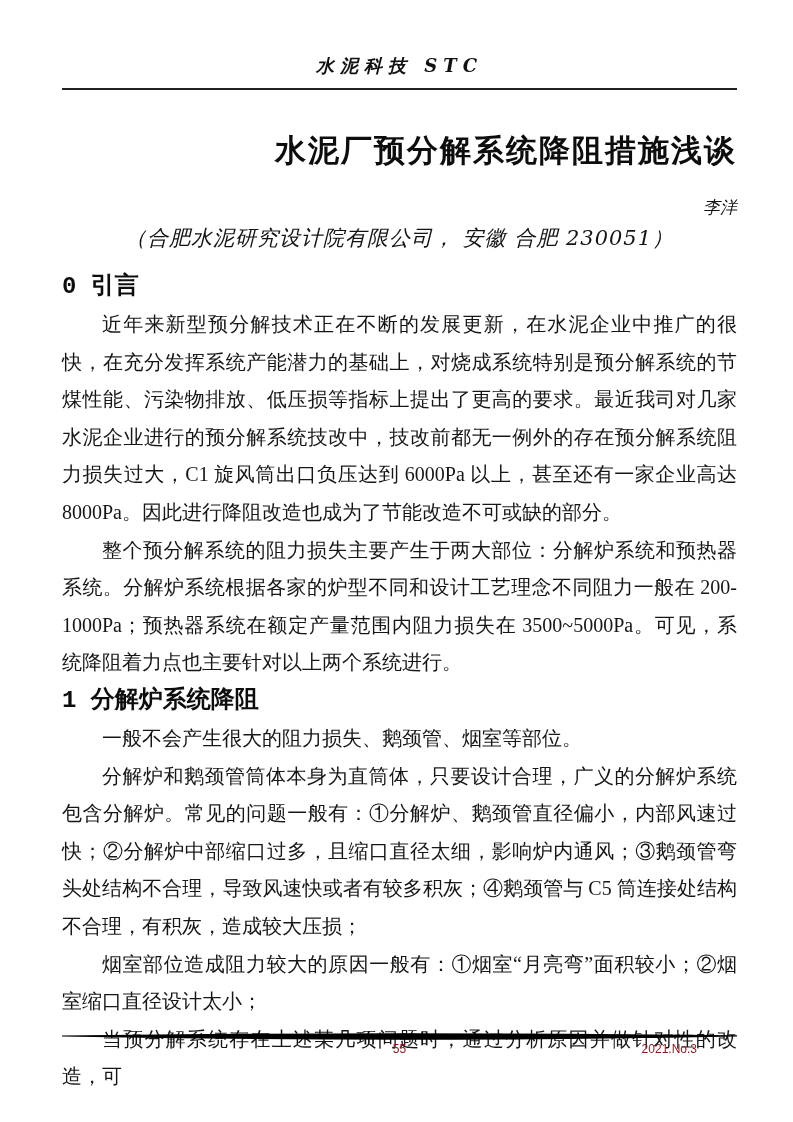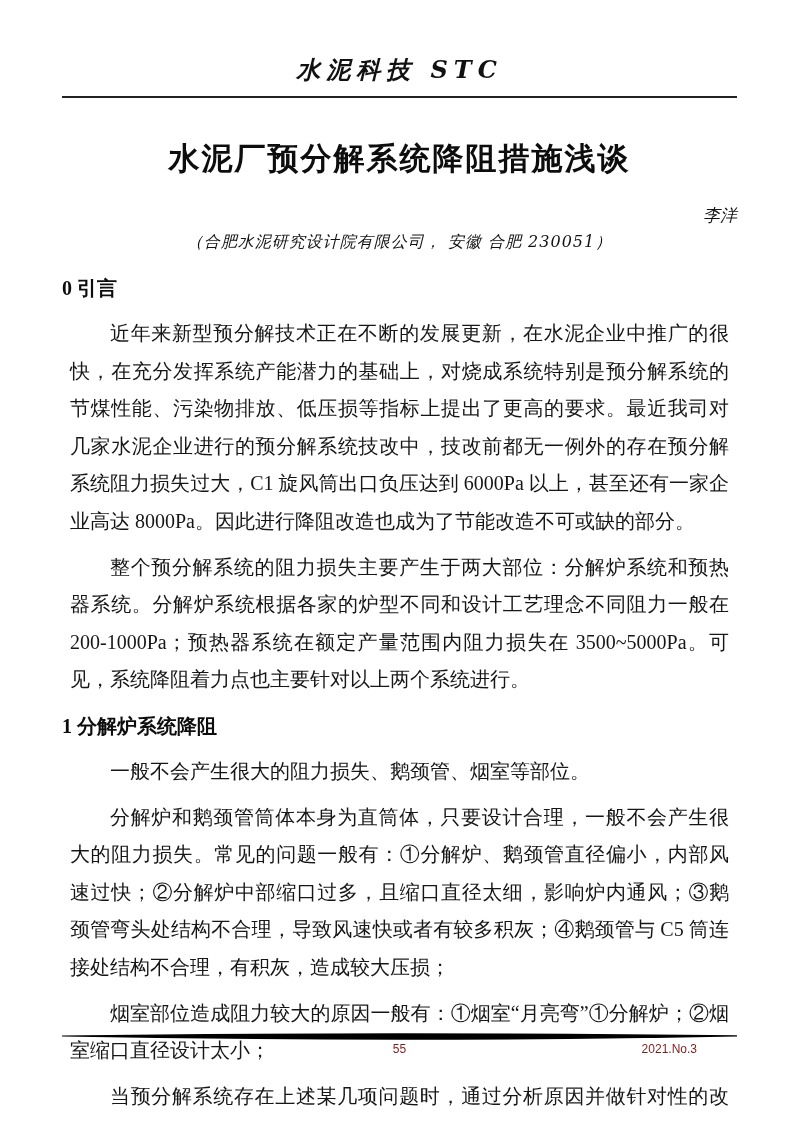--- a/index.html
+++ b/index.html
@@ -19,66 +19,66 @@
     width: 675px;
     top: 0;
   }
   
   .journal-name {
     margin-top: 54px;
     text-align: center;
     font-family: "DejaVu Serif", serif;
     font-style: italic;
     font-weight: bold;
-    font-size: 24px;
+    font-size: 18px;
     letter-spacing: 6px;
     color: #111;
   }
   .header-rule {
     margin-top: 10px;
     border-bottom: 2px solid #222;
     height: 0;
   }
   
   .article-title {
     margin: 40px 0 0 0;
-    text-align: center;
+    text-align: right;
     font-family: "Liberation Sans", sans-serif;
     font-weight: bold;
     font-size: 31px;
     letter-spacing: 2px;
     color: #0d0d0d;
   }
   .author-name {
     margin-top: 24px;
     text-align: right;
     font-family: "DejaVu Serif", serif;
     font-style: italic;
     font-size: 17px;
   }
   .affiliation {
     margin-top: 5px;
     text-align: center;
     font-family: "DejaVu Serif", serif;
     font-style: italic;
-    font-size: 16px;
+    font-size: 21px;
     letter-spacing: 1px;
   }
   
   .body-text { margin-top: 16px; }
   .section-heading {
-    font-family: Liberation Serif, serif;
+    font-family: Liberation Mono, monospace;
     font-weight: bold;
-    font-size: 20px;
+    font-size: 24px;
     line-height: 38px;
     margin: 0;
     color: #0d0d0d;
   }
   .body-text p {
-    margin: 8px;
+    margin: 0;
     font-size: 20px;
     line-height: 37.6px;
     text-align: justify;
     text-indent: 2em;
     color: #161616;
   }
   
   .footer {
     position: absolute;
     left: 62px;
@@ -122,22 +122,22 @@
 
       <section>
         <h2 class="section-heading">0 引言</h2>
         <p>近年来新型预分解技术正在不断的发展更新，在水泥企业中推广的很快，在充分发挥系统产能潜力的基础上，对烧成系统特别是预分解系统的节煤性能、污染物排放、低压损等指标上提出了更高的要求。最近我司对几家水泥企业进行的预分解系统技改中，技改前都无一例外的存在预分解系统阻力损失过大，C1 旋风筒出口负压达到 6000Pa 以上，甚至还有一家企业高达 8000Pa。因此进行降阻改造也成为了节能改造不可或缺的部分。</p>
         <p>整个预分解系统的阻力损失主要产生于两大部位：分解炉系统和预热器系统。分解炉系统根据各家的炉型不同和设计工艺理念不同阻力一般在 200-1000Pa；预热器系统在额定产量范围内阻力损失在 3500~5000Pa。可见，系统降阻着力点也主要针对以上两个系统进行。</p>
       </section>
 
       <section>
         <h2 class="section-heading">1 分解炉系统降阻</h2>
         <p>一般不会产生很大的阻力损失、鹅颈管、烟室等部位。</p>
-        <p>分解炉和鹅颈管筒体本身为直筒体，只要设计合理，一般不会产生很大的阻力损失。常见的问题一般有：①分解炉、鹅颈管直径偏小，内部风速过快；②分解炉中部缩口过多，且缩口直径太细，影响炉内通风；③鹅颈管弯头处结构不合理，导致风速快或者有较多积灰；④鹅颈管与 C5 筒连接处结构不合理，有积灰，造成较大压损；</p>
-        <p>烟室部位造成阻力较大的原因一般有：①烟室“月亮弯”①分解炉；②烟室缩口直径设计太小；</p>
+        <p>分解炉和鹅颈管筒体本身为直筒体，只要设计合理，广义的分解炉系统包含分解炉。常见的问题一般有：①分解炉、鹅颈管直径偏小，内部风速过快；②分解炉中部缩口过多，且缩口直径太细，影响炉内通风；③鹅颈管弯头处结构不合理，导致风速快或者有较多积灰；④鹅颈管与 C5 筒连接处结构不合理，有积灰，造成较大压损；</p>
+        <p>烟室部位造成阻力较大的原因一般有：①烟室“月亮弯”面积较小；②烟室缩口直径设计太小；</p>
         <p>当预分解系统存在上述某几项问题时，通过分析原因并做针对性的改造，可</p>
       </section>
 
     </div>
   </div>
 
   <div class="footer">
     <svg class="footer-rule-band" viewBox="0 0 675 11" xmlns="http://www.w3.org/2000/svg" aria-hidden="true">
       <path d="M0,4.5 Q160,2.5 337,2.2 Q520,2.2 675,4.2 L675,5.6 Q520,8.8 337,8.8 Q160,8.3 0,5.6 Z" fill="#000"></path>
     </svg>

